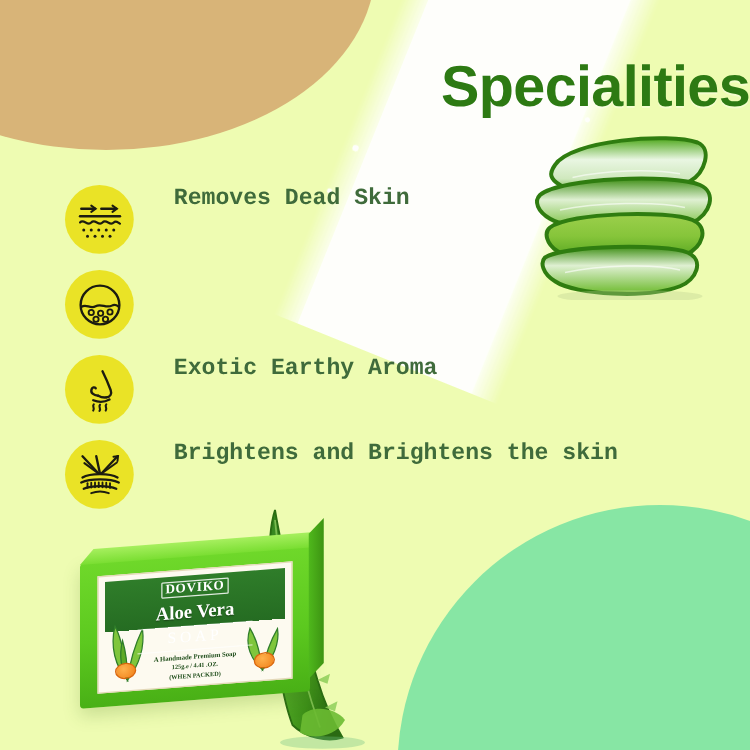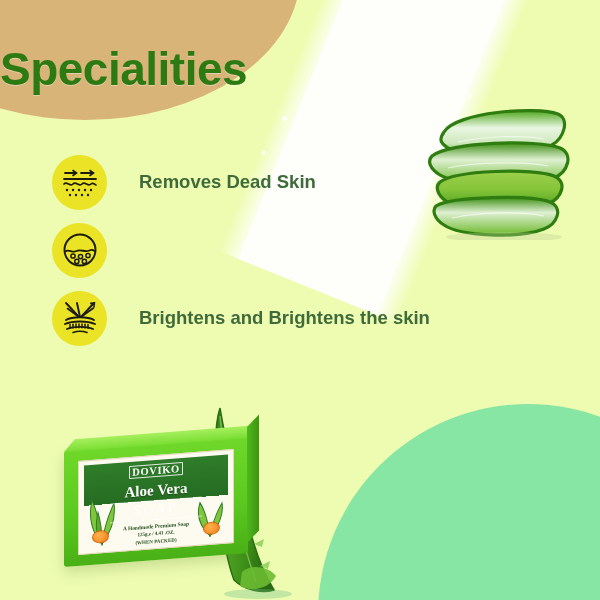--- a/index.html
+++ b/index.html
@@ -33,30 +33,30 @@
   .brush:before{left:-20px;
     -webkit-mask-image:linear-gradient(90deg,transparent,#000);
             mask-image:linear-gradient(90deg,transparent,#000);}
   .brush:after{right:-22px;
     -webkit-mask-image:linear-gradient(270deg,transparent,#000);
             mask-image:linear-gradient(270deg,transparent,#000);}
   .brush-speck{position:absolute;border-radius:50%;background:#ffffff;}
 
   
   .title{
-    position:absolute;left:0;right:0;top:42px;text-align:left;
+    position:absolute;left:0;right:0;top:42px;text-align:right;
     font-size:46px;font-weight:bold;color:#2d7a13;
     letter-spacing:-0.5px;
     text-shadow:0 1px 0 rgba(255,255,255,.35);
     z-index:6;
   }
 
   
   .features{position:absolute;left:52px;top:148px;width:520px;z-index:6;}
-  .feature{display:flex;align-items:center;height:68px;}
+  .feature{display:flex;align-items:flex-start;height:68px;font-family:Liberation Mono, monospace;}
   .badge{
     width:55px;height:55px;border-radius:50%;
     background:#eae326;
     display:flex;align-items:center;justify-content:center;
     flex:0 0 55px;
   }
   .badge svg{display:block;}
   .feature-label{
     margin-left:32px;
     font-size:18.5px;font-weight:bold;color:#3f6b3b;
@@ -226,20 +226,36 @@
             <circle cx="13" cy="26" r="2.1"></circle>
               <circle cx="20.5" cy="26.6" r="2.1"></circle>
               <circle cx="28" cy="25.6" r="2.1"></circle>
             <circle cx="16.8" cy="31.4" r="2.1"></circle>
               <circle cx="24.4" cy="31.4" r="2.1"></circle>
           </g>
         </svg>
       </div>
     </div>
 
+    <div class="feature">
+      <div class="badge">
+        <svg width="40" height="40" viewBox="0 0 40 40" fill="none" stroke="#1c1c10" stroke-width="1.9" stroke-linecap="round">
+          <path d="M22 5 C25 11 27 16 28.5 20 C29.6 23 28.4 25.6 25 25.9"></path>
+          <path d="M25 25.9 C22 26.2 20 25.4 18.6 24.6"></path>
+          <path d="M18.6 24.6 C14.6 24.2 12.4 22.2 13.2 19.6 C13.8 17.8 15.6 17.4 16.6 18.6"></path>
+          <path d="M14.6 28.2 C20 30.4 24 29.6 27.6 27.6"></path>
+          <g stroke-width="1.7">
+            <path d="M15 31.5 C13.4 33.2 16.2 34.6 14.6 36.4"></path>
+            <path d="M20 31.8 C18.4 33.5 21.2 34.9 19.6 36.7"></path>
+            <path d="M25 31.5 C23.4 33.2 26.2 34.6 24.6 36.4"></path>
+          </g>
+        </svg>
+      </div>
+      <div class="feature-label">Exotic Earthy Aroma</div>
+    </div>
 
     <div class="feature">
       <div class="badge">
         <svg width="40" height="40" viewBox="0 0 40 40" fill="none" stroke="#1c1c10" stroke-width="1.9" stroke-linecap="round">
           <path d="M6 5 L19 19"></path>
             <path d="M19 19 L7.5 10.5" stroke-width="1.6"></path>
           <path d="M17 5 L20 19"></path>
           <path d="M34 5 L21 19"></path>
             <path d="M21 19 L33.5 10" stroke-width="1.6"></path>
           <path d="M30.8 5.4 L34.4 5 L34 8.8" stroke-width="1.6"></path>

